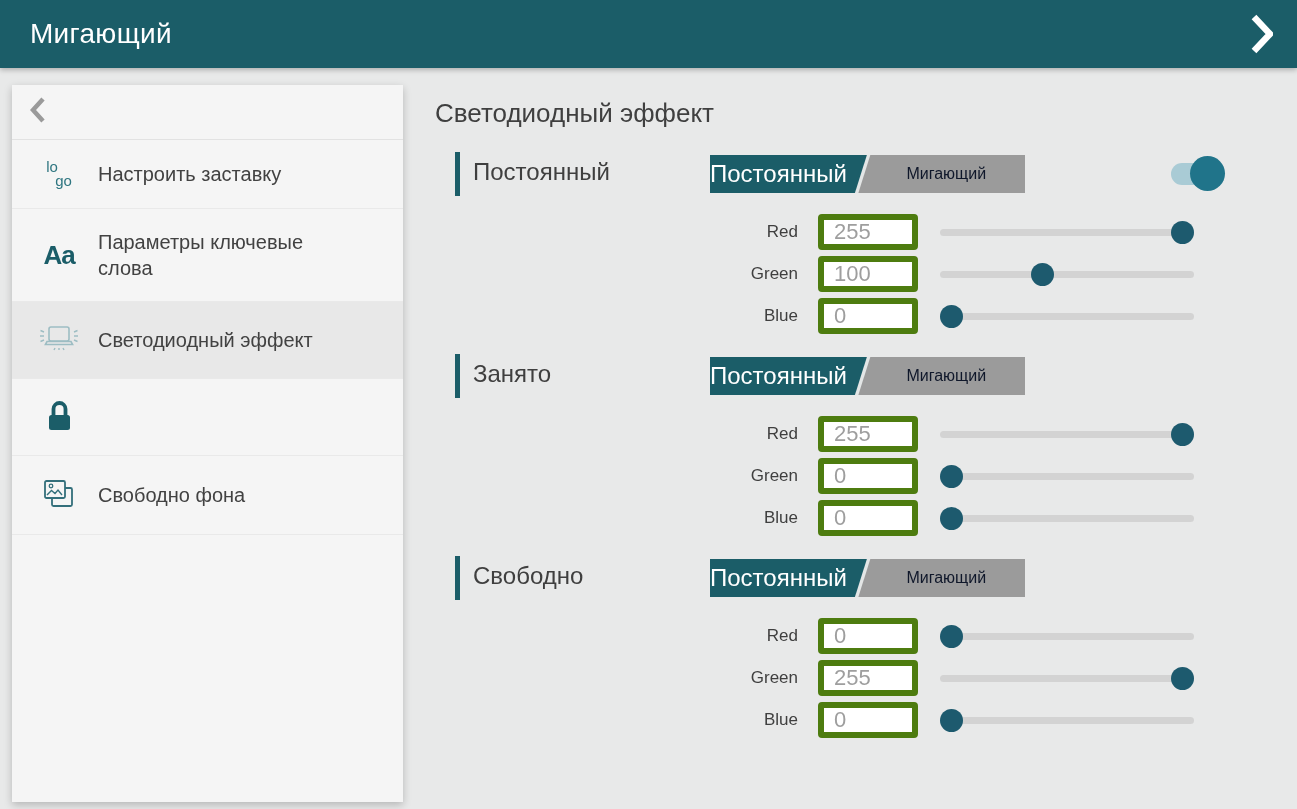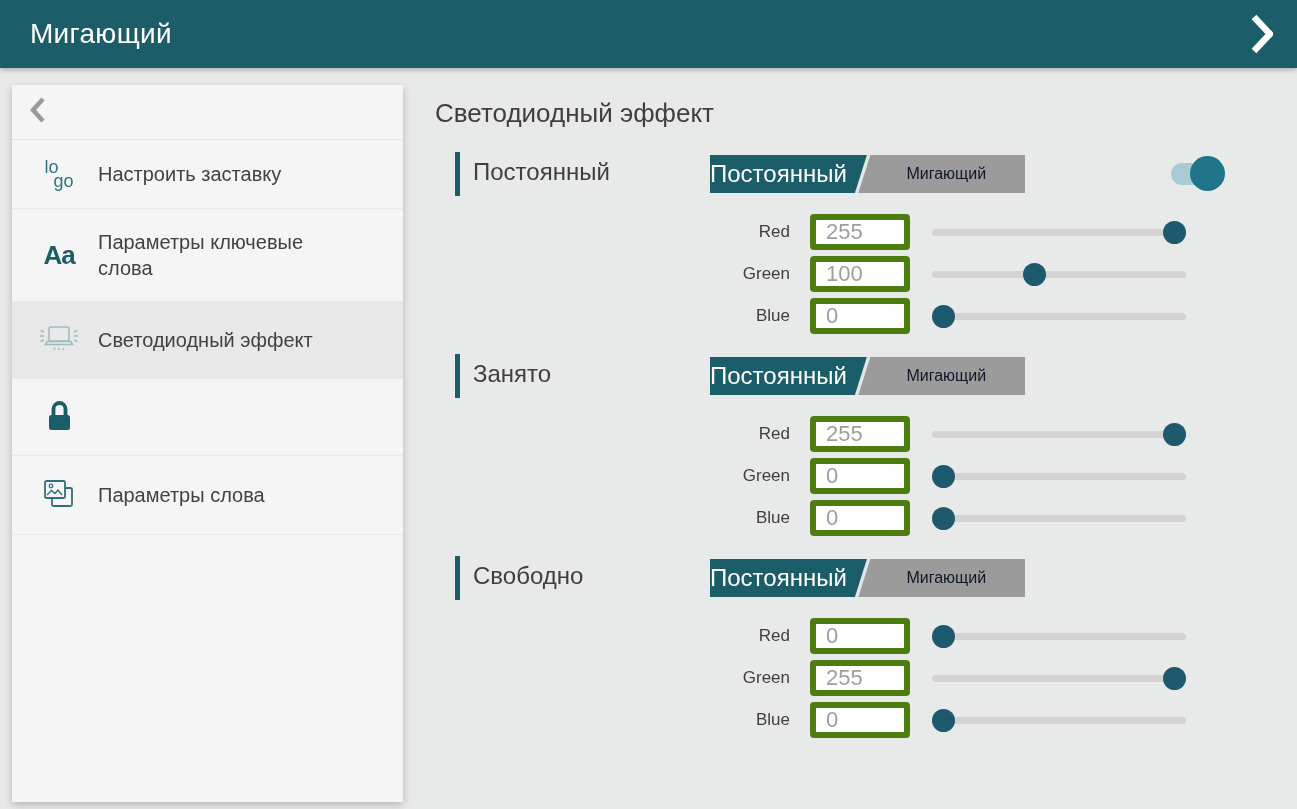--- a/index.html
+++ b/index.html
@@ -54,21 +54,21 @@
   }
   .side-item.selected{background:#e8e8e8;}
   .side-icon{
     width:46px;min-width:46px;margin-right:16px;
     display:flex;align-items:center;justify-content:center;
   }
   .side-label{
     font-size:20px;color:#424242;line-height:26px;max-width:225px;
   }
   .logo-icon{
-    color:#2f7681;font-size:18px;line-height:14px;font-weight:500;text-align:left;
+    color:#2f7681;font-size:15px;line-height:14px;font-weight:500;text-align:left;
   }
   .logo-icon .l2{padding-left:9px;display:block;}
   .aa-icon{color:var(--primary);font-size:26px;font-weight:bold;letter-spacing:-1px;}
   
   .main-title{
     position:absolute;left:435px;top:98px;
     font-size:26px;color:var(--text-dark);font-weight:400;
   }
   .section{position:absolute;left:455px;width:731px;}
   .sec-1{top:152px;}
@@ -103,21 +103,21 @@
   .toggle{position:absolute;left:716px;top:4px;width:54px;height:36px;cursor:pointer;}
   .toggle-track{
     position:absolute;left:0;top:7px;width:42px;height:22px;border-radius:11px;
     background:var(--toggle-track);
   }
   .toggle-knob{
     position:absolute;right:0;top:0;width:35px;height:35px;border-radius:50%;
     background:var(--knob);
   }
   
-  .rows{position:absolute;left:0;top:62px;width:731px;}
+  .rows{position:absolute;left:8px;top:62px;width:731px;}
   .srow{display:flex;align-items:center;height:36px;margin-bottom:6px;}
   .srow .lbl{
     width:335px;text-align:right;font-size:17px;color:var(--text-dark);
   }
   .srow input{
     margin-left:20px;width:100px;height:36px;border:6px solid #4d7c0f;border-radius:4px;
     background:#ffffff;color:#9e9e9e;font-size:22px;padding-left:10px;
     font-family:"Liberation Sans", sans-serif;outline:none;
   }
   .slider{flex:1;margin-left:22px;position:relative;height:36px;cursor:pointer;}
@@ -186,21 +186,21 @@
 
   <div class="side-item">
     <span class="side-icon">
       <svg width="38" height="38" viewBox="0 0 38 38">
         <rect x="12" y="12" width="20" height="18" rx="1.5" fill="#f5f5f5" stroke="#336f7b" stroke-width="1.8"></rect>
         <rect x="5" y="5" width="20" height="17" rx="1.5" fill="#f5f5f5" stroke="#336f7b" stroke-width="1.8"></rect>
         <circle cx="11" cy="10" r="1.8" fill="none" stroke="#336f7b" stroke-width="1.3"></circle>
         <path d="M7 19 l4.5 -4.5 3.5 3 3 -3.5 4 5" fill="none" stroke="#336f7b" stroke-width="1.4"></path>
       </svg>
     </span>
-    <span class="side-label">Параметры слова</span>
+    <span class="side-label">Свободно фона</span>
   </div>
 </div>
 
 <div class="main-title">Светодиодный эффект</div>
 
 <div class="section sec-1">
   <div class="sec-head">
     <div class="accent"></div>
     <div class="sec-label">Постоянный</div>
     <div class="seg">

